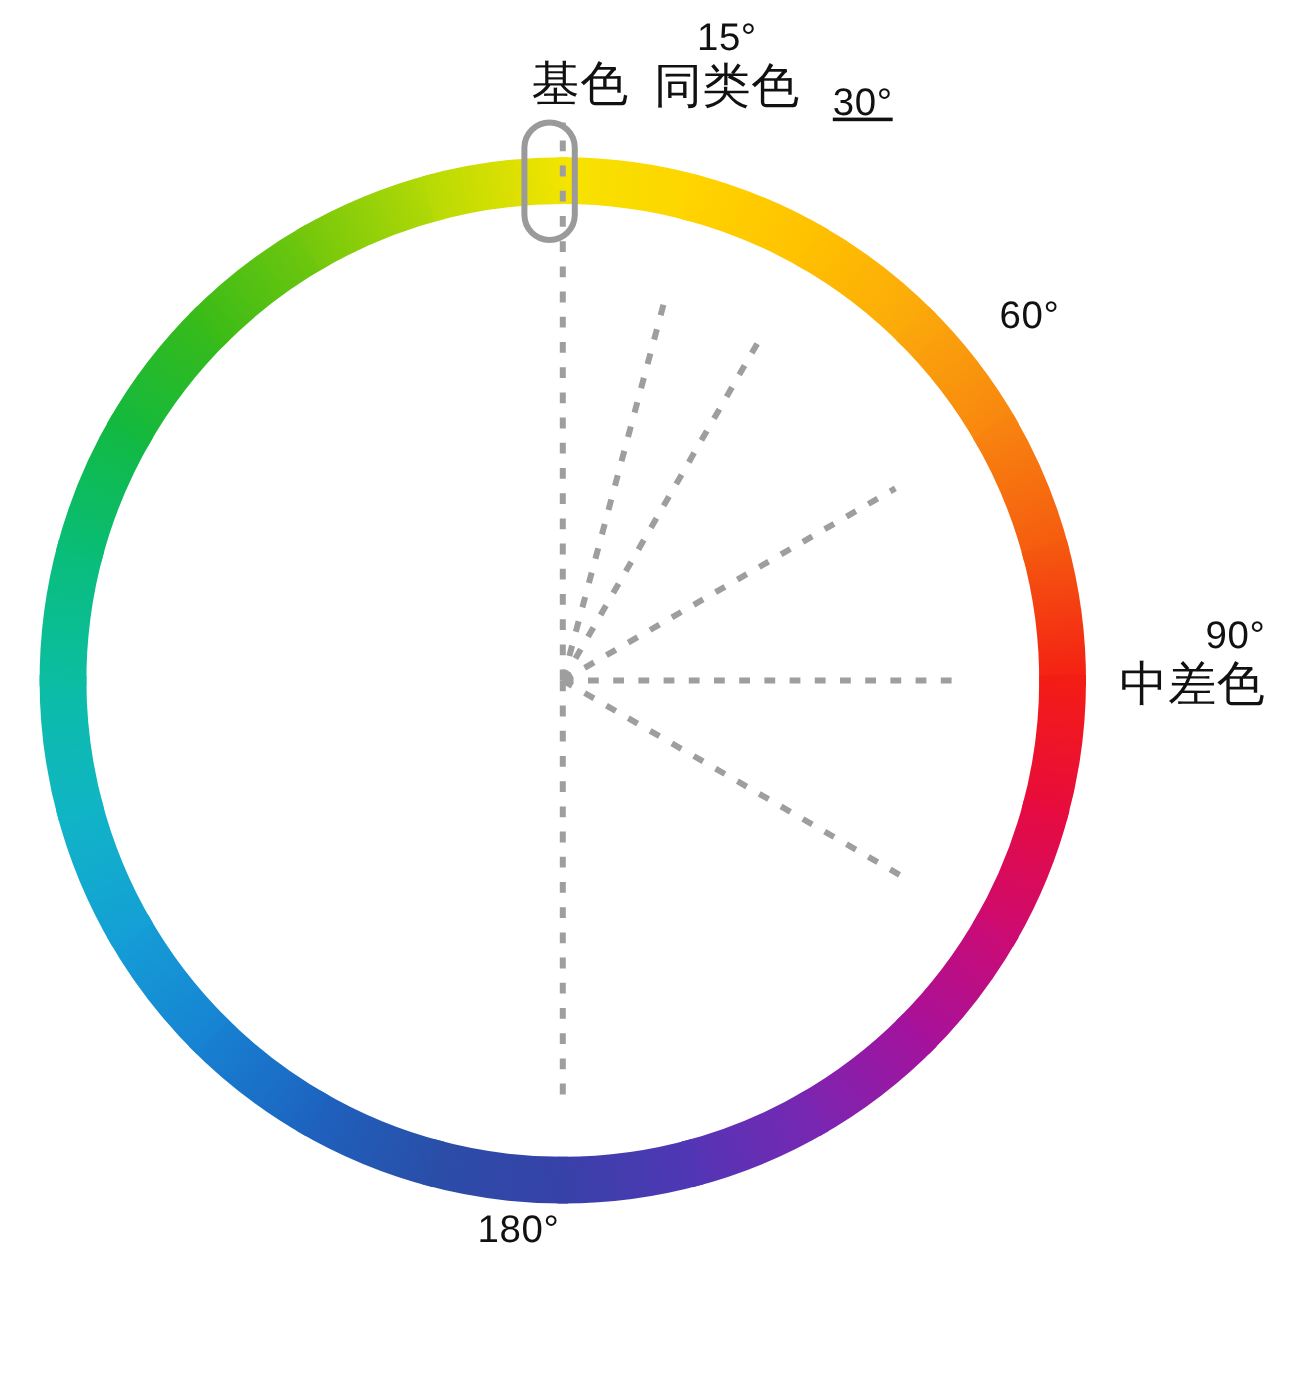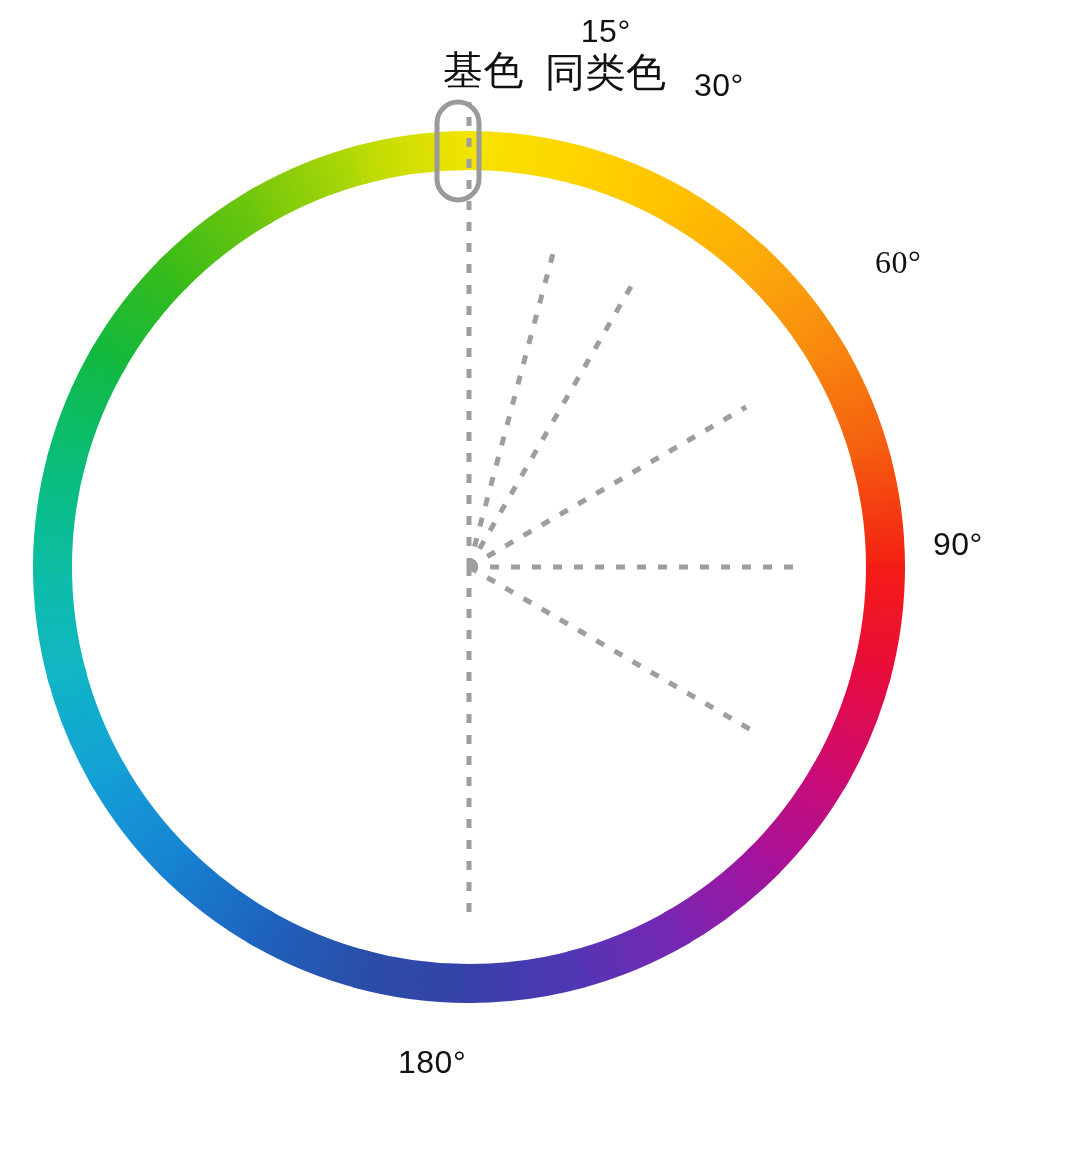--- a/index.html
+++ b/index.html
@@ -41,25 +41,25 @@
     display: block;
     font-size: 32px;
   }
   .label .name {
     display: block;
     font-size: 40px;
   }
   
   #label-base      { left: 413px; top: 48px;  text-align: center; margin-left: 30px; }
   #label-15        { left: 545px; top: 14px;  text-align: center; }
-  #label-30        { left: 694px; top: 68px;  text-align: center; }
-  #label-60        { left: 875px; top: 245px; text-align: left; font-family: Liberation Serif, serif; }
-  #label-90        { left: 933px; top: 527px; text-align: right; }
+  #label-30        { left: 694px; top: 68px;  text-align: center; text-decoration: underline; }
+  #label-60        { left: 833px; top: 245px; text-align: left; }
+  #label-90        { left: 933px; top: 512px; text-align: right; }
   #label-120       { left: 843px; top: 775px; text-align: center; }
-  #label-180       { left: 398px; top: 1045px; }
+  #label-180       { left: 398px; top: 1007px; }
 </style>
 </head>
 <body>
 
 <div id="stage">
 
   <svg id="wheel-svg" viewBox="0 0 1080 1158">
     <defs>
 
       <mask id="ring-mask">
@@ -219,20 +219,21 @@
   <div class="label" id="label-30">
     <span class="deg">30°</span>
   </div>
 
   <div class="label" id="label-60">
     <span class="deg">60°</span>
   </div>
 
   <div class="label" id="label-90">
     <span class="deg">90°</span>
+    <span class="name">中差色</span>
   </div>
 
 
   <div class="label" id="label-180">
     <span class="deg">180°</span>
   </div>
 
 </div>
 
 </body></html>

